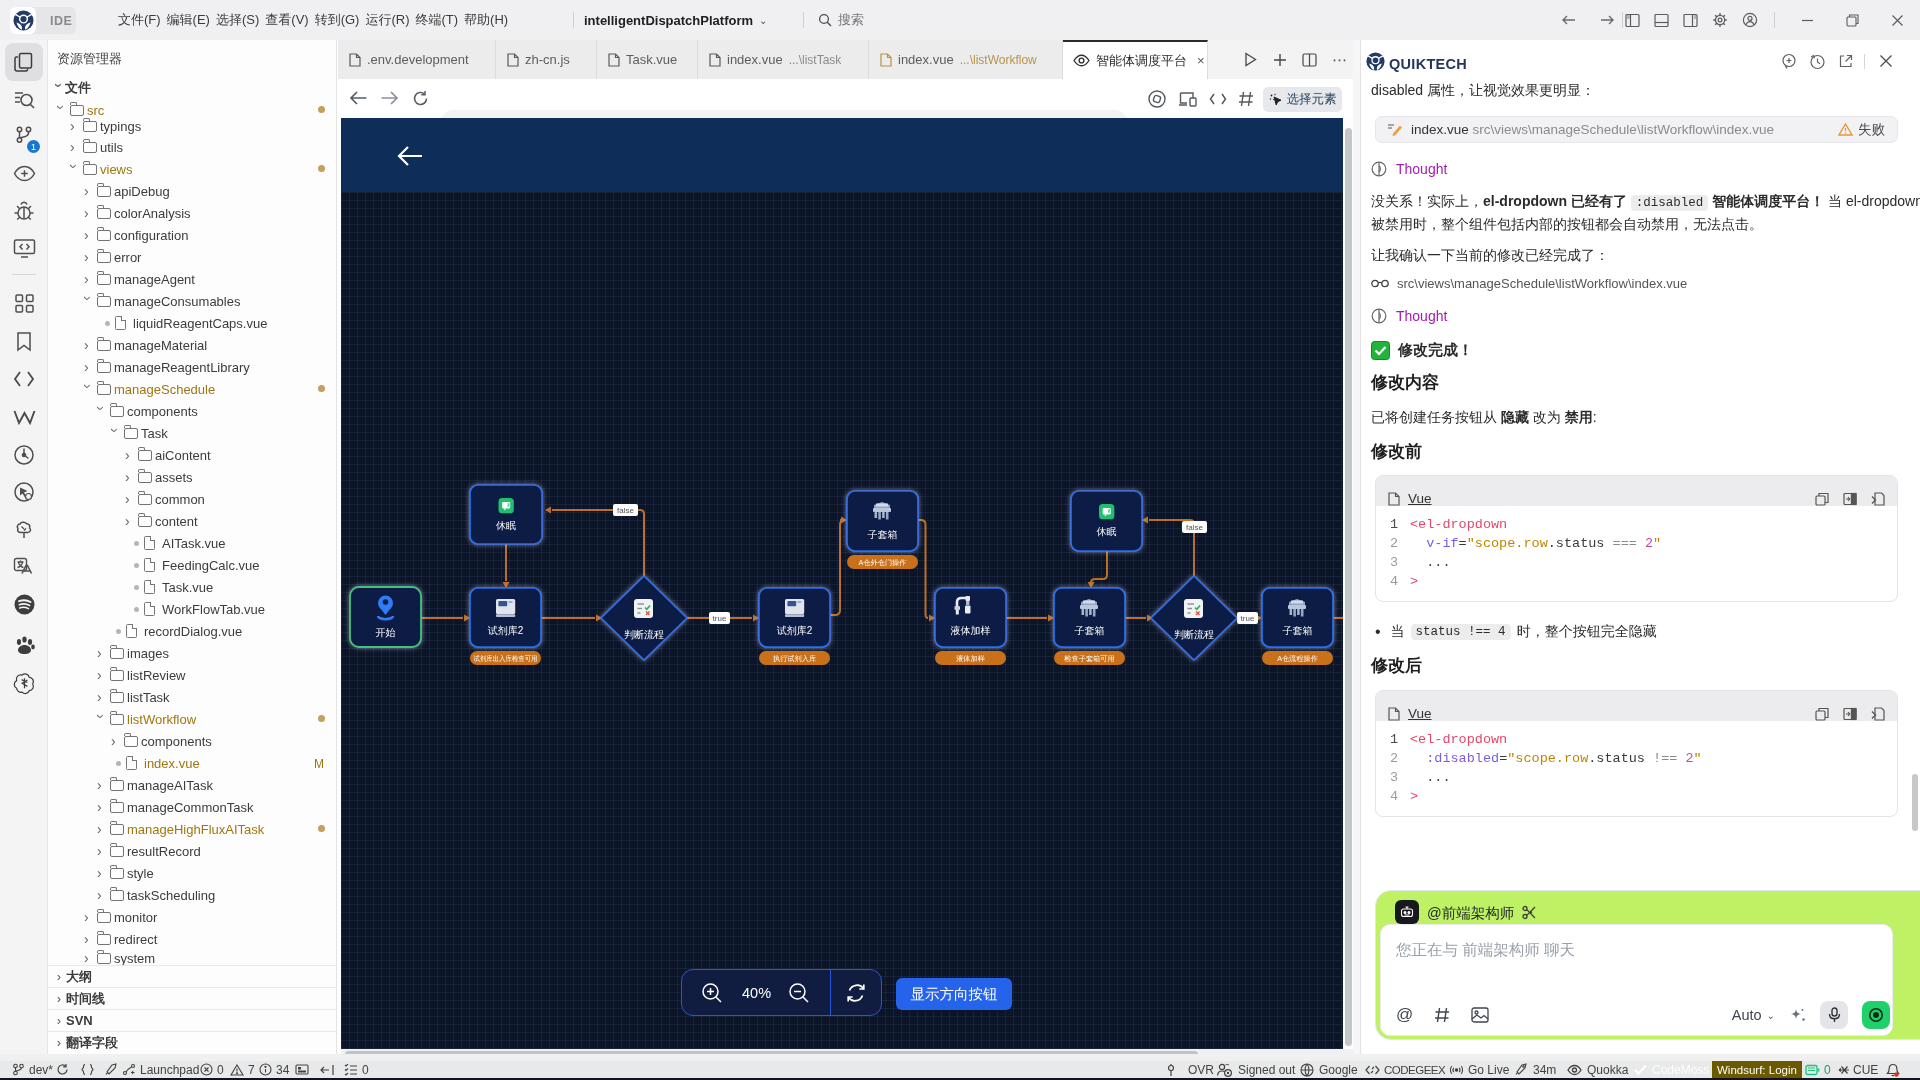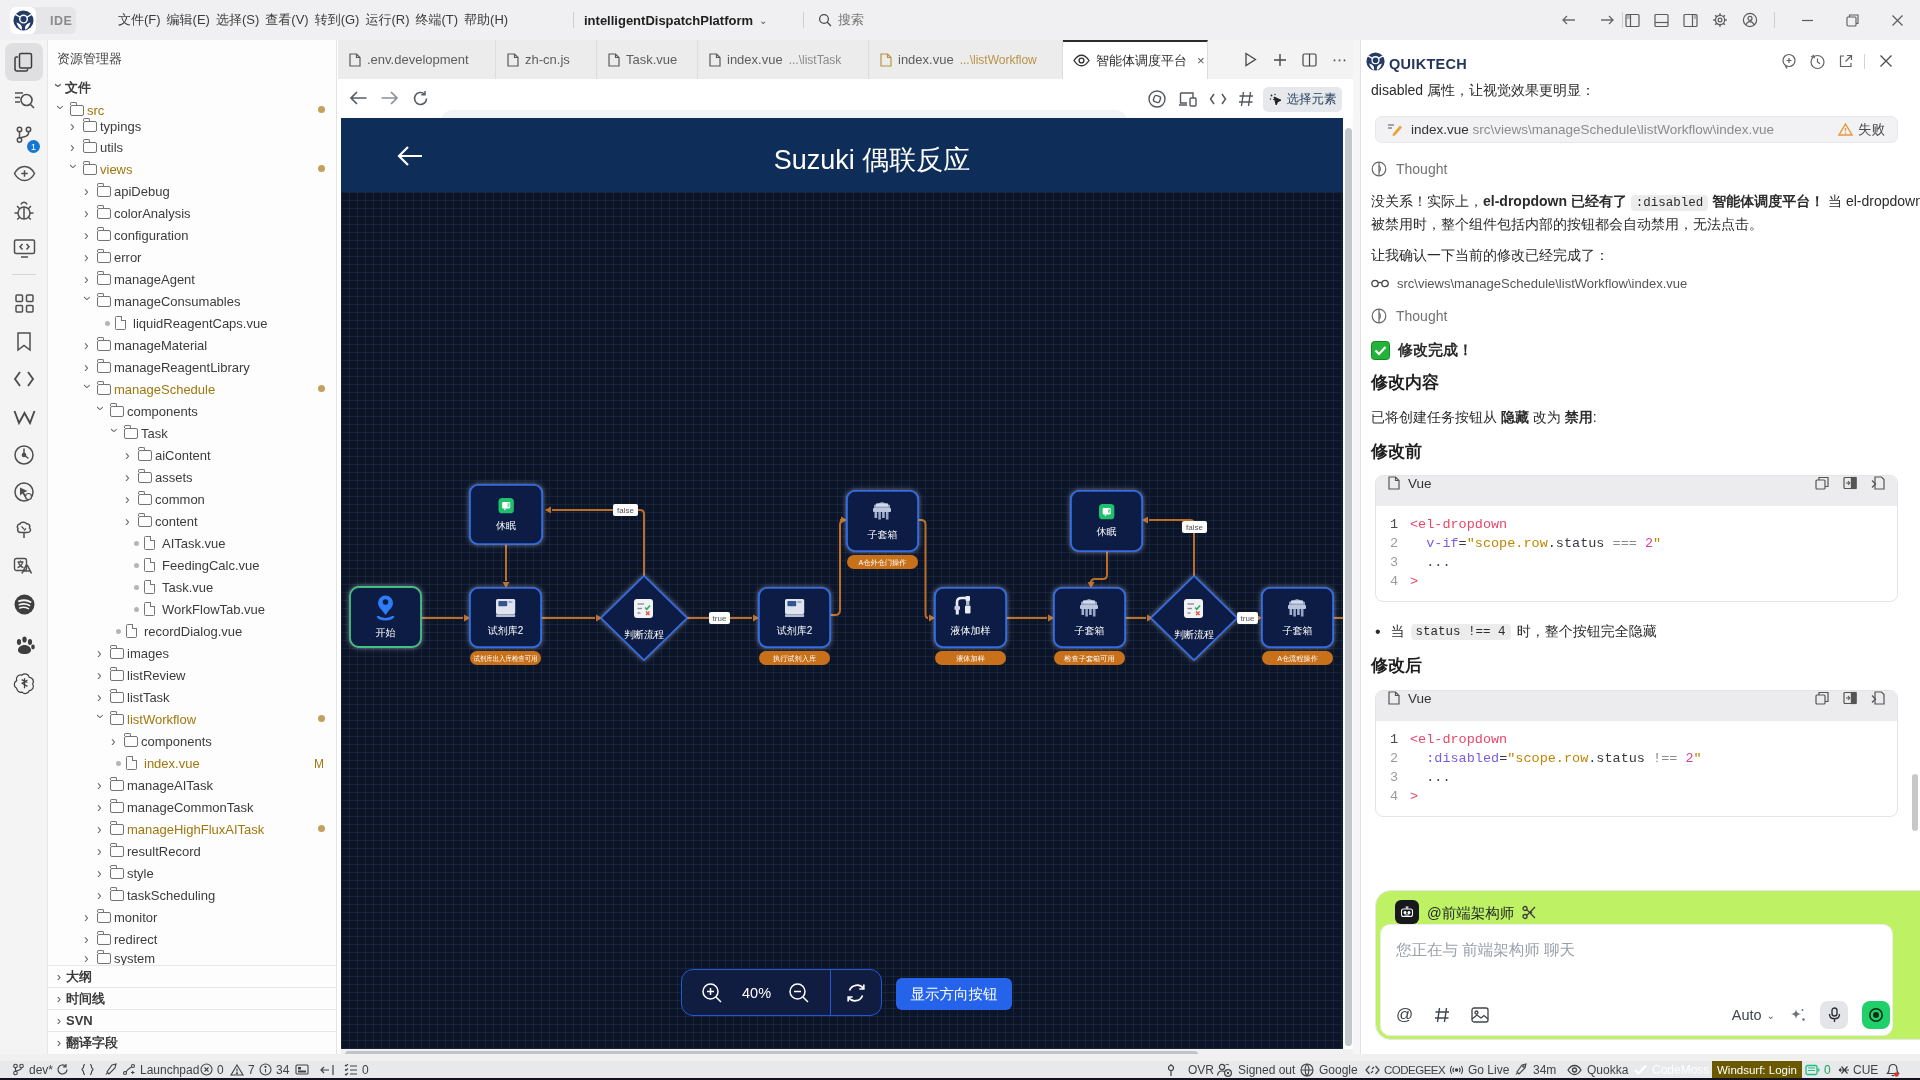--- a/index.html
+++ b/index.html
@@ -72,23 +72,23 @@
 #zoombar { position:absolute; left:340px; top:777px; width:201px; height:47px; border:1.5px solid #2458d6; border-radius:12px; background:#101d40; display:flex; align-items:center; color:#fff; }
 #zoombar .zdiv { position:absolute; left:148px; top:0; bottom:0; width:1px; background:#2458d6; }
 #zoombar .pct { position:absolute; left:60px; top:15px; font-size:14.5px; }
 #dirbtn { position:absolute; left:555px; top:786px; width:116px; height:32px; background:#2563eb; border-radius:6px; color:#fff; font-size:14.5px; display:flex; align-items:center; justify-content:center; }
 
 
 #panel { position:absolute; left:1360px; top:40px; width:560px; height:1021px; background:#fff; border-left:1px solid #e2e2e2; }
 .p { position:absolute; font-size:14px; color:#2b2b2b; white-space:nowrap; }
 .codechip { background:#ececec; font-family:"Liberation Mono",monospace; font-size:12.5px; padding:1px 5px; border-radius:4px; }
 .h2 { font-size:17px; font-weight:bold; color:#1f1f1f; }
-.gray { color:#737373; }
+.gray { color:#a21caf; }
 .codeblock { position:absolute; left:14px; width:523px; border:1px solid #e4e4e4; border-radius:8px; overflow:hidden; background:#fff; }
-.cbhead { height:30px; background:#ececee; display:flex; align-items:flex-start; padding:0 12px; font-size:13.5px; color:#333; gap:8px; }
+.cbhead { height:30px; background:#ececee; display:flex; align-items:flex-end; padding:0 12px; font-size:13.5px; color:#333; gap:8px;text-decoration:underline; }
 .cbicons { margin-left:auto; display:flex; gap:14px; color:#555; }
 .cbbody { padding:9px 0 10px 0; font-family:"Liberation Mono",monospace; font-size:13.5px; line-height:19px; }
 .cbline { display:flex; }
 .cbline .ln { width:34px; text-align:right; color:#9b9b9b; flex:none; padding-right:12px; }
 .s-tag{color:#e5476b}.s-attr{color:#7c5ce0}.s-str{color:#c18401}.s-pun{color:#383a42}.s-op{color:#8a8a8a}.s-num{color:#d6409f}
 
 #reviewbar { position:absolute; left:14px; top:813px; width:523px; height:29px; background:#f1f2f4; border:1px solid #e3e3e5; border-radius:9px; display:flex; align-items:center; }
 #inputbox { position:absolute; left:14px; top:850px; width:584px; height:150px; background:#bef264; border:1px solid #e4e6e9; border-radius:16px; }
 #inputinner { position:absolute; left:4px; top:33px; width:513px; height:112px; background:#fff; border:1px solid #ececee; border-radius:10px; }
 
@@ -461,21 +461,20 @@
         <circle cx="2.5" cy="2.5" r=".9" fill="#222"></circle>
         <circle cx="6" cy="1.5" r=".7" fill="#222"></circle>
         <circle cx="1.5" cy="6" r=".7" fill="#222"></circle>
         <circle cx="4.5" cy="6.5" r=".6" fill="#222"></circle>
       </svg>选择元素</div>
 </div>
 <div id="appheader">
     <svg style="position:absolute; left:55px; top:26px;" width="28" height="24" viewBox="0 0 28 24" fill="none" stroke="#fff" stroke-width="2.2">
       <path d="M26 12 H3 M12 3 L3 12 L12 21"></path>
     </svg>
-    <div class="ttl">Suzuki 偶联反应</div>
   </div>
 <div id="canvas">
 <svg width="1002" height="857" viewBox="0 0 1002 857">
 <defs>
   <filter id="ng" x="-30%" y="-30%" width="160%" height="160%">
           <feDropShadow dx="0" dy="0" stdDeviation="2.6" flood-color="#dce6ff" flood-opacity="0.5"></feDropShadow>
         </filter>
   <g id="mico">
           <rect x="0" y="0" width="24" height="19" rx="2" fill="#dfe4ef"></rect>
           <rect x="3" y="2.5" width="11" height="6.5" rx="1" fill="#35558f"></rect>

